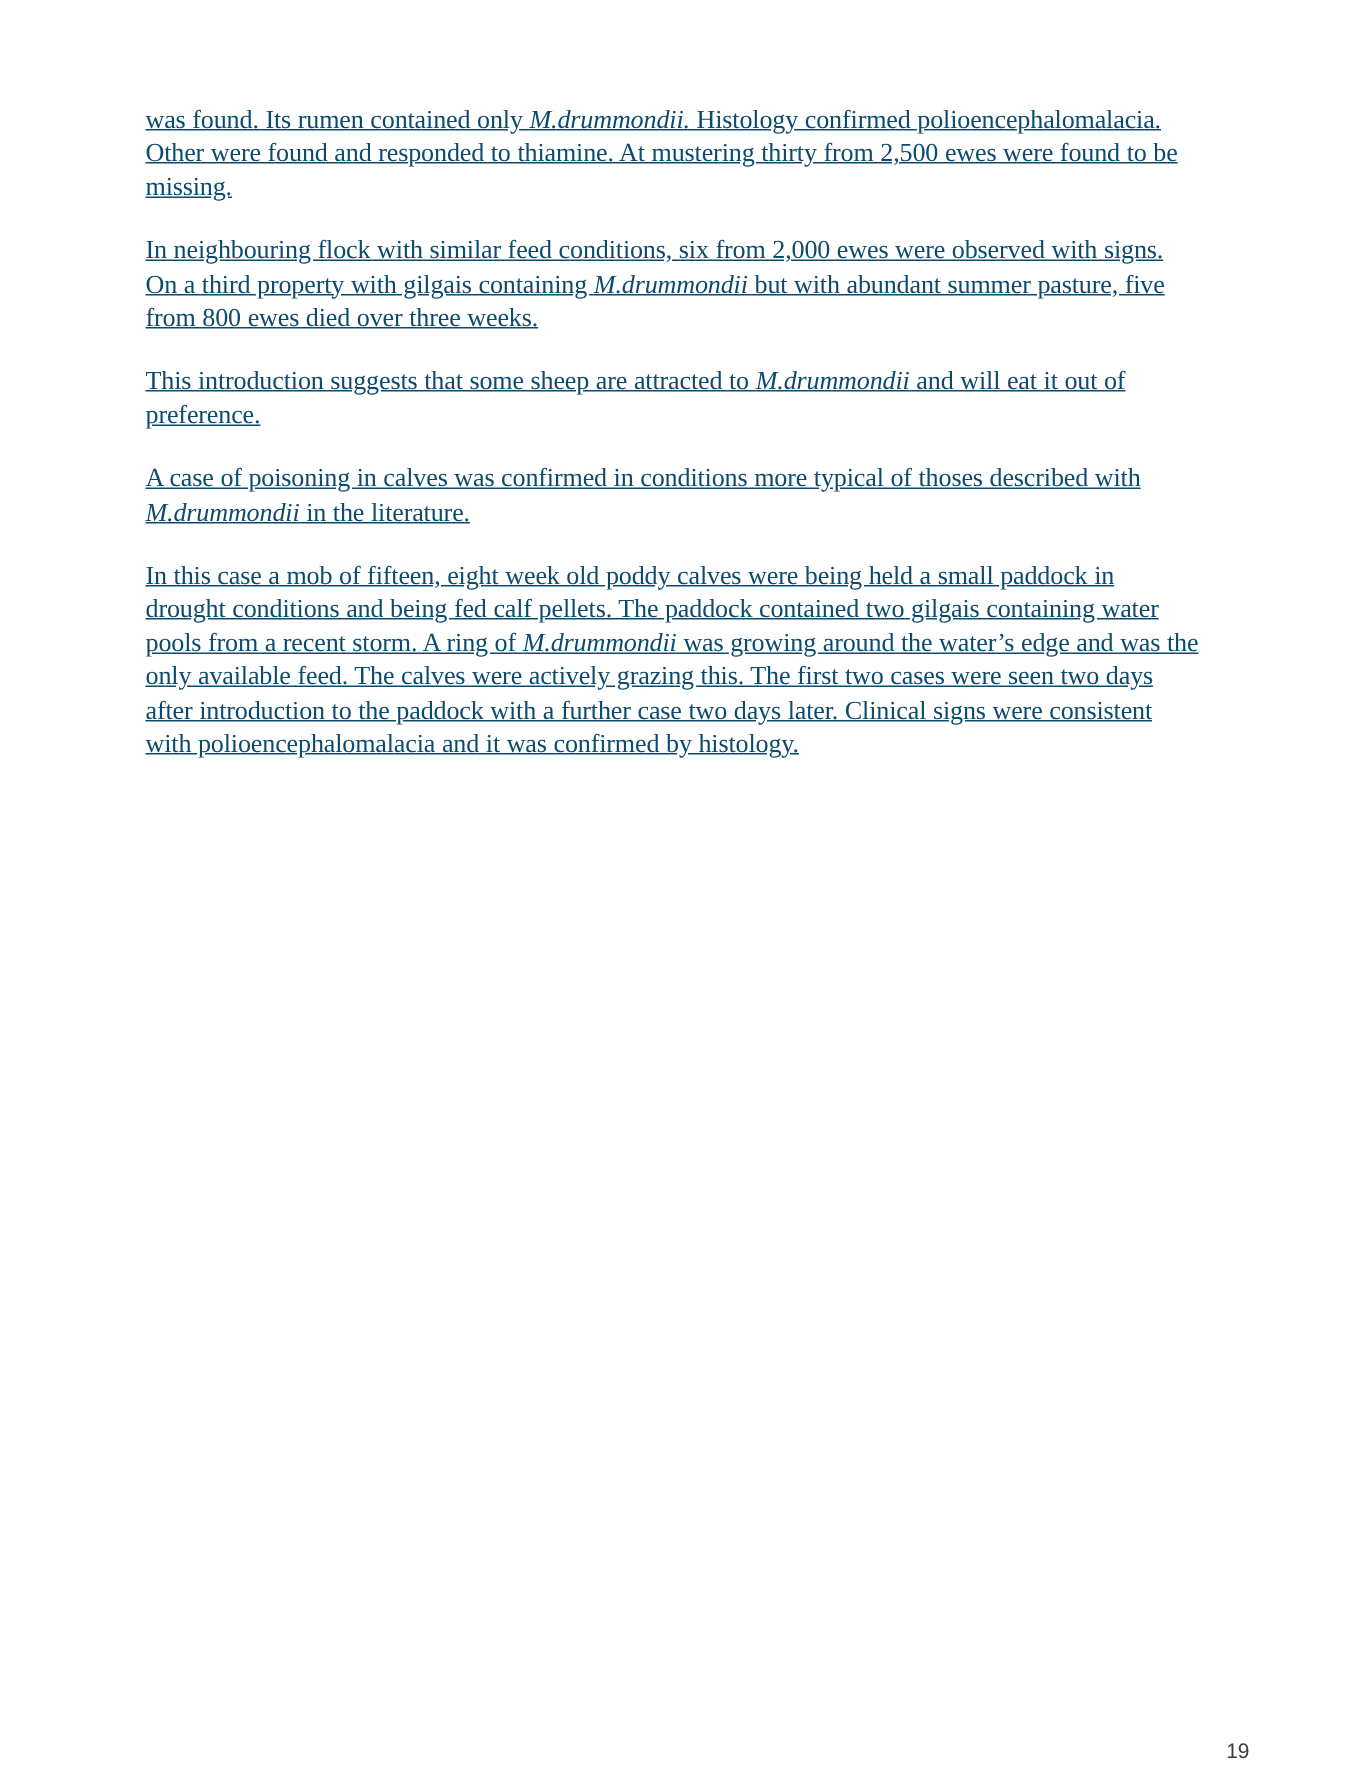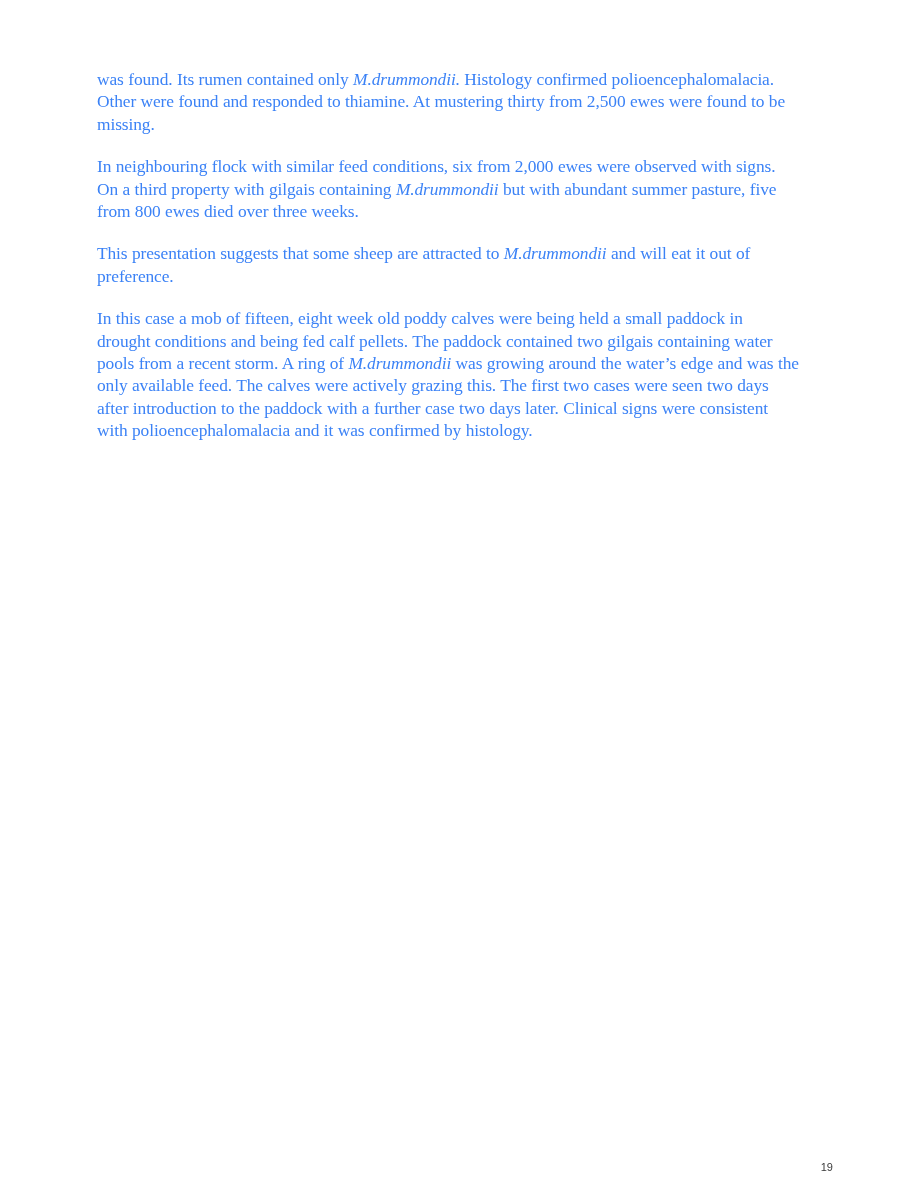--- a/index.html
+++ b/index.html
@@ -27,45 +27,47 @@
     top: 68px;
     width: 702px;
   }
   .para {
     margin: 0 0 20px 0;
     font-size: 17.4px;
     line-height: 22.4px;
     text-align: left;
     letter-spacing: -0.1px;
     word-spacing: 0.2px;
-    color: #3b82f6;
+    color: #0c4a6e;
+    text-decoration: underline;
   }
   .para:last-child {
     margin-bottom: 0;
   }
   .sci {
     font-style: italic;
   }
   .page-number {
     position: absolute;
     right: 67px;
     bottom: 18px;
     font-family: "Liberation Sans", "DejaVu Sans", sans-serif;
-    font-size: 11px;
+    font-size: 14px;
     line-height: 14px;
     color: #3a3a3a;
   }
 </style>
 </head>
 <body>
 
 <div class="page">
 
   <div class="text-column">
       <p class="para"><span>was found. Its rumen contained only </span><span class="sci">M.drummondii.</span><span> Histology confirmed polioencephalomalacia. Other were found and responded to thiamine. At mustering thirty from 2,500 ewes were found to be missing.</span></p>
       <p class="para"><span>In neighbouring flock with similar feed conditions, six from 2,000 ewes were observed with signs. On a third property with gilgais containing </span><span class="sci">M.drummondii</span><span> but with abundant summer pasture, five from 800 ewes died over three weeks.</span></p>
-      <p class="para"><span>This presentation suggests that some sheep are attracted to </span><span class="sci">M.drummondii</span><span> and will eat it out of preference.</span></p>
+      <p class="para"><span>This introduction suggests that some sheep are attracted to </span><span class="sci">M.drummondii</span><span> and will eat it out of preference.</span></p>
+      <p class="para"><span>A case of poisoning in calves was confirmed in conditions more typical of thoses described with </span><span class="sci">M.drummondii</span><span> in the literature.</span></p>
       <p class="para"><span>In this case a mob of fifteen, eight week old poddy calves were being held a small paddock in drought conditions and being fed calf pellets. The paddock contained two gilgais containing water pools from a recent storm. A ring of </span><span class="sci">M.drummondii</span><span> was growing around the water’s edge and was the only available feed. The calves were actively grazing this. The first two cases were seen two days after introduction to the paddock with a further case two days later. Clinical signs were consistent with polioencephalomalacia and it was confirmed by histology.</span></p>
     </div>
 
   <div class="page-number">19</div>
 
 </div>
 
 </body></html>

